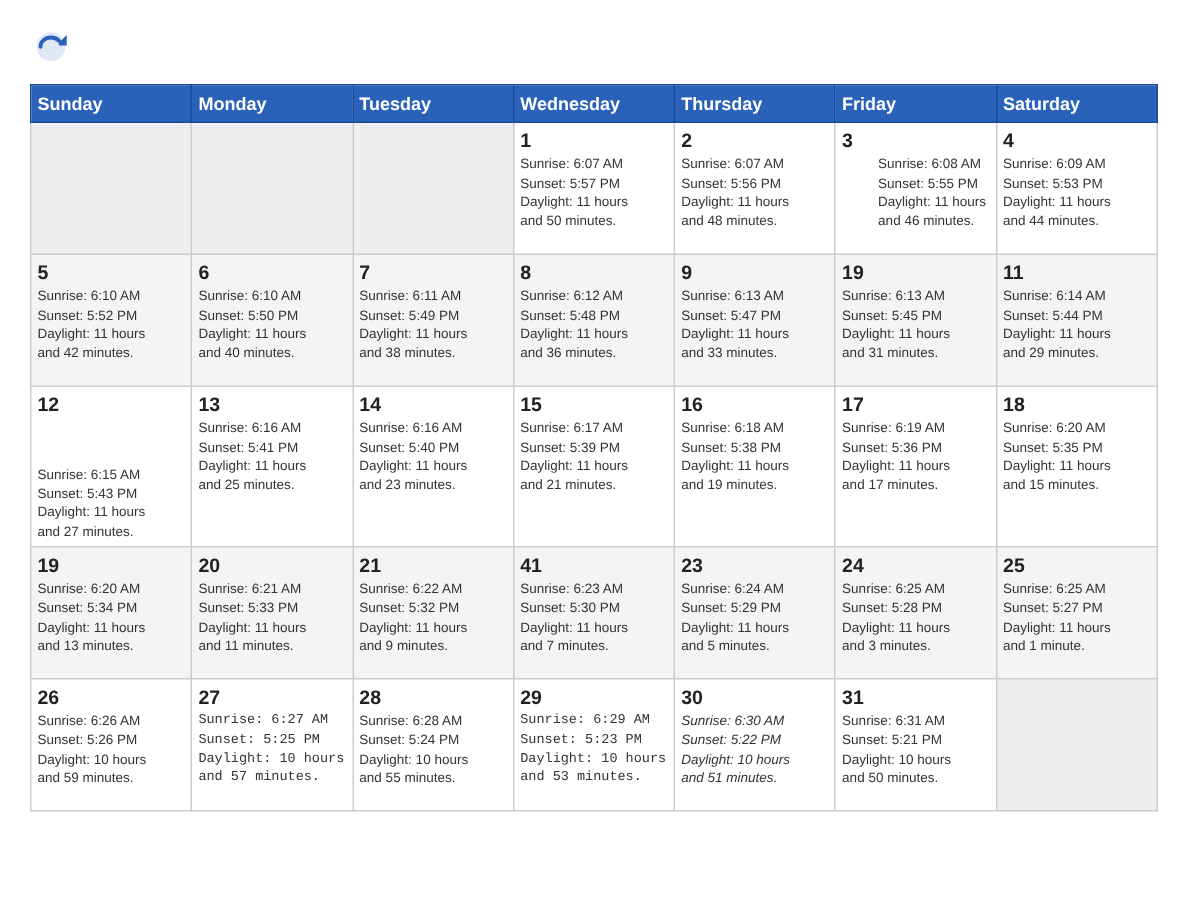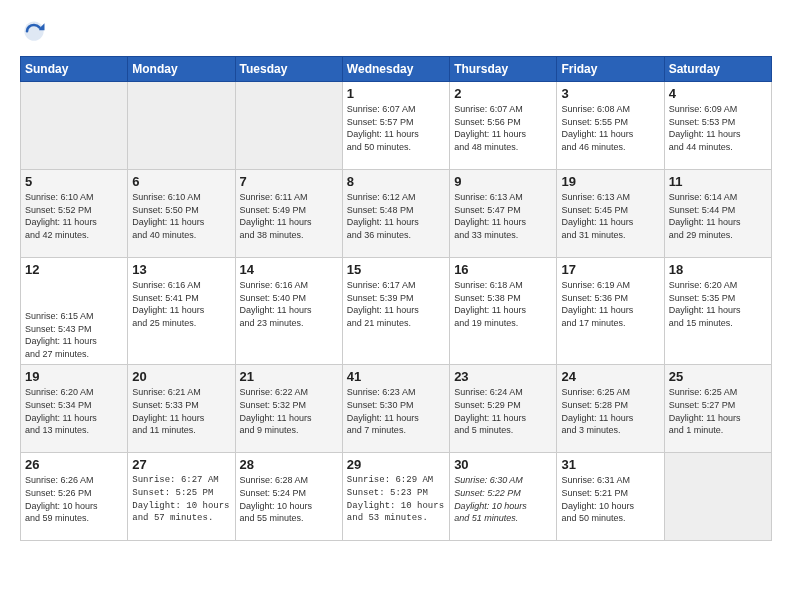--- a/index.html
+++ b/index.html
@@ -153,21 +153,21 @@
           </td>
           <td>
             <span class="day-number">2</span>
             <div class="day-info" style="white-space: pre-line;">Sunrise: 6:07 AM
 Sunset: 5:56 PM
 Daylight: 11 hours
 and 48 minutes.</div>
           </td>
           <td>
             <span class="day-number">3</span>
-            <div class="day-info" style="white-space: pre-line;">Sunrise: 6:08 AM
+            <div class="day-info" style="white-space: pre-line; margin-left: 24px;">Sunrise: 6:08 AM
 Sunset: 5:55 PM
 Daylight: 11 hours
 and 46 minutes.</div>
           </td>
           <td>
             <span class="day-number">4</span>
             <div class="day-info" style="white-space: pre-line;">Sunrise: 6:09 AM
 Sunset: 5:53 PM
 Daylight: 11 hours
 and 44 minutes.</div>

